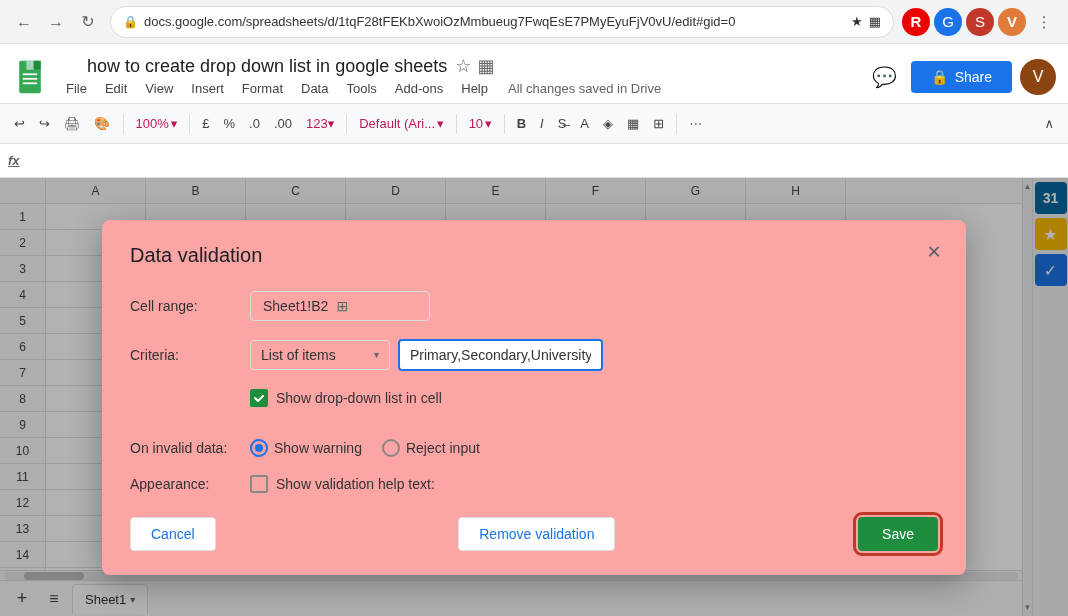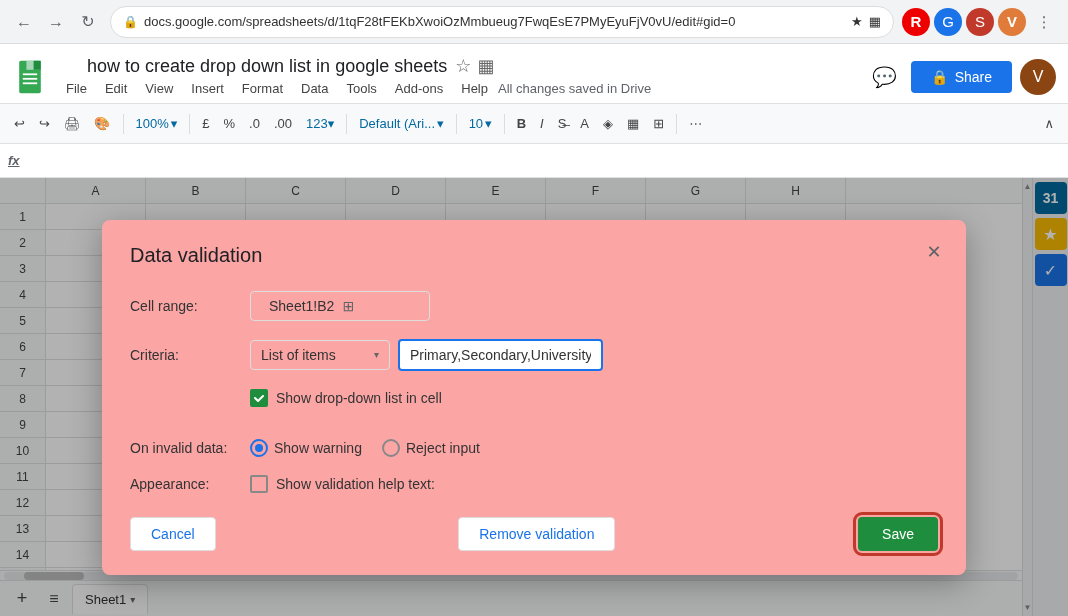--- a/index.html
+++ b/index.html
@@ -22,31 +22,31 @@
     
     .sheets-header { padding: 6px 12px 0; display: flex; align-items: center; gap: 10px; border-bottom: 1px solid #e0e0e0; height: 60px; }
     .sheets-logo { width: 36px; height: 36px; }
     .sheets-logo svg { width: 36px; height: 36px; }
     .doc-title-area { flex: 1; display: flex; flex-direction: column; gap: 2px; }
     .doc-title { font-size: 18px; color: #333; display: flex; align-items: center; gap: 8px; }
     .doc-title-text { font-weight: 400; color: #202124; margin-left: 29px; }
     .title-icons { display: flex; gap: 6px; align-items: center; color: #666; }
     .menu-bar { display: flex; gap: 2px; }
     .menu-item { font-size: 13px; color: #444; padding: 2px 8px; cursor: pointer; border-radius: 3px; }
-    .menu-saved { font-size: 13px; color: #5f6368; display: flex; align-items: center; }
+    .menu-saved { font-size: 13px; color: #5f6368; margin-left: 10px; display: flex; align-items: center; }
     .header-right { display: flex; align-items: center; gap: 8px; }
     .chat-btn { width: 36px; height: 36px; border: none; background: transparent; cursor: pointer; color: #5f6368; font-size: 20px; }
     .share-btn { background: #1a73e8; color: white; border: none; border-radius: 4px; padding: 8px 20px; font-size: 14px; font-weight: 500; cursor: pointer; display: flex; align-items: center; gap: 6px; }
     .user-avatar { width: 36px; height: 36px; border-radius: 50%; background: #ff5722; display: flex; align-items: center; justify-content: center; color: white; font-size: 16px; font-weight: 500; cursor: pointer; overflow: hidden; }
 
     
     .toolbar { background: #f8f9fa; padding: 4px 8px; display: flex; align-items: center; gap: 2px; border-bottom: 1px solid #e0e0e0; height: 40px; }
     .toolbar-btn { border: none; background: transparent; padding: 4px 6px; cursor: pointer; color: #444; font-size: 13px; border-radius: 3px; height: 28px; display: flex; align-items: center; gap: 2px; }
     .toolbar-sep { width: 1px; height: 20px; background: #ddd; margin: 0 4px; }
-    .toolbar-dropdown { display: flex; align-items: center; gap: 2px; border: none; background: transparent; padding: 2px 6px; cursor: pointer; font-size: 13px; color: #0369a1; border-radius: 3px; height: 28px; }
+    .toolbar-dropdown { display: flex; align-items: center; gap: 2px; border: none; background: transparent; padding: 2px 6px; cursor: pointer; font-size: 13px; color: #be185d; border-radius: 3px; height: 28px; }
     .formula-bar { background: #fff; padding: 4px 8px; display: flex; align-items: center; gap: 6px; border-bottom: 1px solid #e0e0e0; height: 34px; }
     .formula-icon { color: #5f6368; font-size: 13px; font-style: italic; font-weight: bold; text-decoration: underline; }
     .formula-input { flex: 1; border: none; outline: none; font-size: 13px; color: #333; }
     .col-header-row { display: flex; height: 26px; background: #f8f9fa; border-bottom: 1px solid #e0e0e0; }
     .corner-cell { width: 46px; height: 26px; border-right: 1px solid #e0e0e0; border-bottom: 1px solid #e0e0e0; background: #f8f9fa; flex-shrink: 0; }
     .col-header { width: 100px; height: 26px; border-right: 1px solid #e0e0e0; border-bottom: 1px solid #e0e0e0; display: flex; align-items: center; justify-content: center; font-size: 12px; color: #444; background: #f8f9fa; flex-shrink: 0; }
     .row-header { width: 46px; height: 26px; border-right: 1px solid #e0e0e0; border-bottom: 1px solid #e0e0e0; display: flex; align-items: center; justify-content: center; font-size: 12px; color: #444; background: #f8f9fa; flex-shrink: 0; }
     .grid-row { display: flex; height: 26px; }
     .grid-cell { width: 100px; height: 26px; border-right: 1px solid #e0e0e0; border-bottom: 1px solid #e0e0e0; font-size: 12px; padding: 0 4px; display: flex; align-items: center; flex-shrink: 0; }
 
@@ -61,21 +61,21 @@
     .right-sidebar { width: 36px; background: #f1f3f4; border-left: 1px solid #e0e0e0; display: flex; flex-direction: column; gap: 4px; padding: 4px; align-items: center; }
     .sidebar-icon { width: 32px; height: 32px; border-radius: 4px; display: flex; align-items: center; justify-content: center; cursor: pointer; font-size: 16px; }
 
     
     .modal-overlay { position: absolute; top: 0; left: 0; right: 0; bottom: 0; background: rgba(0,0,0,0.3); z-index: 100; display: flex; align-items: center; justify-content: center; }
     .modal { background: #fca5a5; border-radius: 8px; box-shadow: 0 8px 32px rgba(0,0,0,0.3); width: 864px; padding: 24px 28px; position: relative; }
     .modal-title { font-size: 20px; color: #202124; font-weight: 400; margin-bottom: 24px; }
     .modal-close { position: absolute; top: 16px; right: 16px; width: 32px; height: 32px; border: none; background: transparent; cursor: pointer; color: #5f6368; font-size: 18px; display: flex; align-items: center; justify-content: center; border-radius: 50%; }
     .form-row { display: flex; align-items: center; margin-bottom: 18px; }
     .form-label { width: 120px; font-size: 14px; color: #333; flex-shrink: 0; }
-    .cell-range-input { border: 1px solid #ddd; border-radius: 4px; padding: 6px 18px; font-size: 14px; color: #333; width: 180px; display: flex; align-items: center; gap: 8px; }
+    .cell-range-input { border: 1px solid #ddd; border-radius: 4px; padding: 6px 12px; font-size: 14px; color: #333; width: 180px; display: flex; align-items: center; gap: 8px; }
     .range-icon { color: #5f6368; font-size: 14px; }
     .criteria-row { display: flex; align-items: center; gap: 8px; }
     .criteria-select { border: 1px solid #ddd; border-radius: 4px; padding: 6px 10px; font-size: 14px; color: #333; width: 140px; display: flex; align-items: center; justify-content: space-between; cursor: pointer; }
     .criteria-input { border: 2px solid #1a73e8; border-radius: 4px; padding: 6px 10px; font-size: 14px; color: #333; flex: 1; outline: none; }
     .checkbox-row { display: flex; align-items: center; gap: 8px; margin-bottom: 32px; padding-left: 120px; }
     .checkbox-green { width: 18px; height: 18px; background: #1e8e3e; border-radius: 2px; display: flex; align-items: center; justify-content: center; flex-shrink: 0; }
     .checkbox-green svg { width: 12px; height: 12px; }
     .checkbox-empty { width: 18px; height: 18px; border: 2px solid #888; border-radius: 2px; flex-shrink: 0; }
     .radio-row { display: flex; align-items: center; gap: 20px; }
     .radio-option { display: flex; align-items: center; gap: 6px; font-size: 14px; color: #333; cursor: pointer; }

